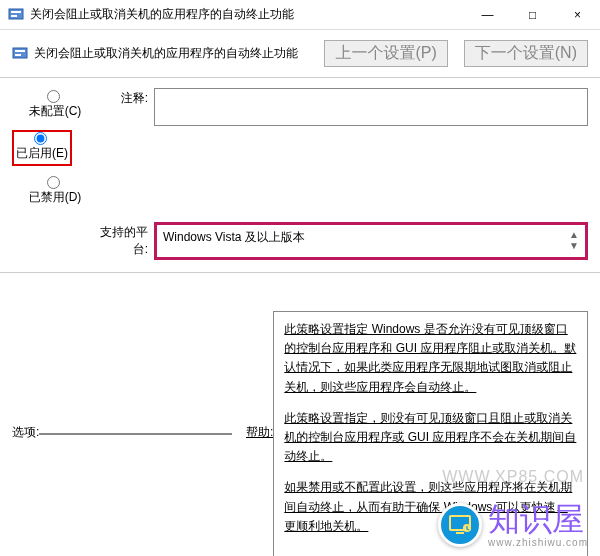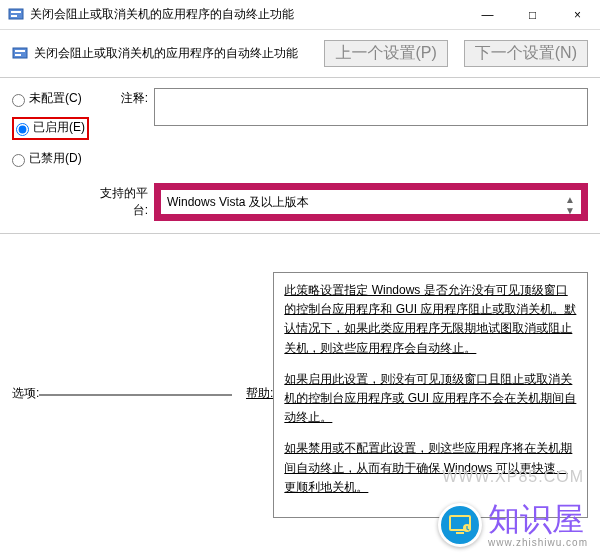--- a/index.html
+++ b/index.html
@@ -8,27 +8,27 @@
     .titlebar .icon { width: 16px; height: 16px; margin-right: 6px; }
     .titlebar .title { flex: 1; font-size: 12px; }
     .titlebar .win-btn { width: 45px; height: 30px; display: flex; align-items: center; justify-content: center; cursor: pointer; }
     .header { display: flex; align-items: center; padding: 10px 12px; border-bottom: 1px solid #ccc; }
     .header .icon { width: 16px; height: 16px; margin-right: 6px; }
     .header .desc { flex: 1; font-size: 12px; }
     .nav-btn { font-size: 16px; padding: 2px 10px; margin-left: 16px; background: #efefef; border: 1px solid #adadad; color: #888; }
     .config-area { padding: 10px 12px 6px 12px; border-bottom: 1px solid #ccc; }
     .config-row { display: flex; margin-bottom: 6px; }
     .radio-col { width: 86px; padding-top: 2px; }
-    .radio-col label { display: flex; align-items: flex-end; margin-bottom: 10px; cursor: pointer; }
+    .radio-col label { display: flex; align-items: center; margin-bottom: 10px; cursor: pointer; flex-direction: column; }
     .radio-col input { margin-right: 4px; }
     .highlight { border: 2px solid #d00; padding: 0 2px 2px 2px; display: inline-flex; align-items: center; }
     .label-col { width: 56px; text-align: right; padding-right: 6px; padding-top: 2px; }
     .field-col { flex: 1; }
     .textarea { width: 100%; height: 38px; border: 1px solid #888; font-size: 12px; resize: none; }
-    .supported { width: 100%; height: 38px; border: 7px solid #be185d; padding: 4px 6px; display: flex; align-items: flex-start; justify-content: space-between; }
+    .supported { width: 100%; height: 38px; border: 3px solid #be185d; padding: 4px 6px; display: flex; align-items: flex-start; justify-content: space-between; }
     .supported .chev { cursor: pointer; font-size: 10px; color: #666; }
     .lower { display: flex; padding: 10px 12px 4px 12px; gap: 14px; height: 316px; }
     .lower .col { display: flex; flex-direction: row; align-items: center; }
     .lower .col.left { width: 220px; }
     .lower .col.right { flex: 1; text-decoration: underline; }
     .lower .col-label { margin-bottom: 4px; }
     .options-box { flex: 1; border: 1px solid #888; background: #fff; }
     .help-box { flex: 1; border: 1px solid #888; background: #fff; padding: 8px 10px; overflow: auto; font-size: 12px; line-height: 1.6; }
     .help-box p { margin-bottom: 12px; }
     .footer { display: flex; justify-content: flex-end; padding: 8px 12px; }
@@ -115,21 +115,21 @@
 
 <div class="lower">
   <div class="col left">
     <div class="col-label">选项:</div>
     <div class="options-box"></div>
   </div>
   <div class="col right">
     <div class="col-label">帮助:</div>
     <div class="help-box">
       <p>此策略设置指定 Windows 是否允许没有可见顶级窗口的控制台应用程序和 GUI 应用程序阻止或取消关机。默认情况下，如果此类应用程序无限期地试图取消或阻止关机，则这些应用程序会自动终止。</p>
-      <p>如果启用此设置，则没有可见顶级窗口且阻止或取消关机的控制台应用程序或 GUI 应用程序不会在关机期间自动终止。</p>
+      <p>此策略设置指定，则没有可见顶级窗口且阻止或取消关机的控制台应用程序或 GUI 应用程序不会在关机期间自动终止。</p>
       <p>如果禁用或不配置此设置，则这些应用程序将在关机期间自动终止，从而有助于确保 Windows 可以更快速、更顺利地关机。</p>
     </div>
   </div>
 </div>
 
 <div class="watermark">WWW.XP85.COM</div>
 
 <div class="footer">
   <button class="btn primary">确定</button>
 </div>

